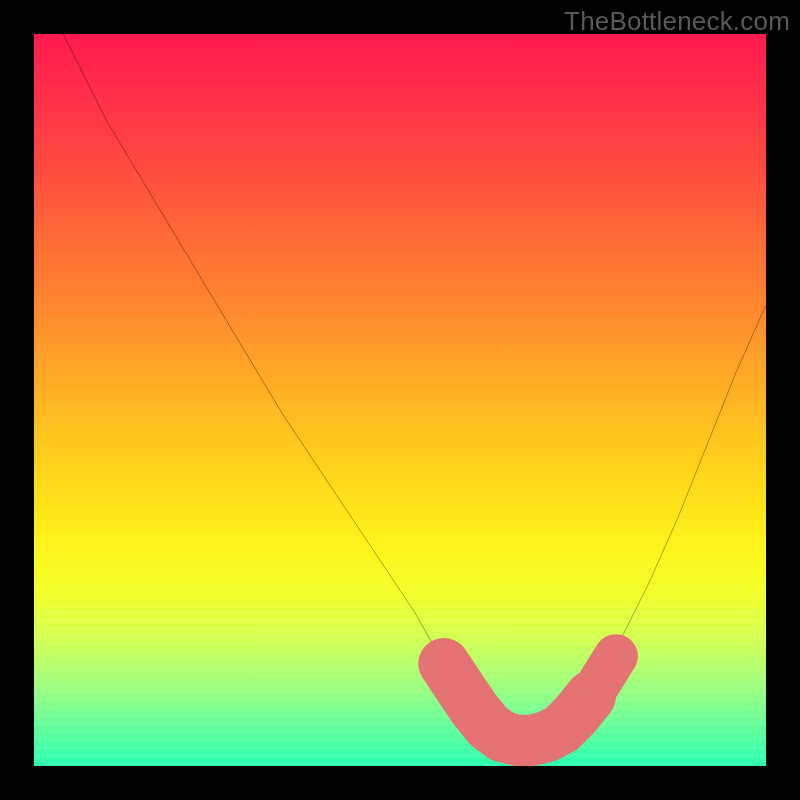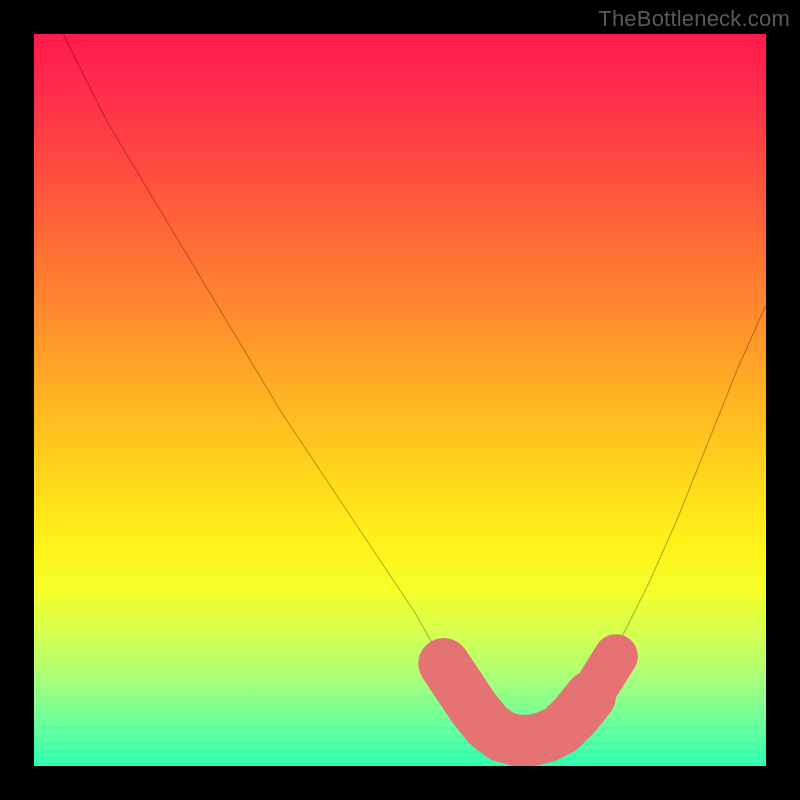--- a/index.html
+++ b/index.html
@@ -55,21 +55,21 @@
       rgba(255,255,255,0.00) 6px,
       rgba(255,255,255,0.06) 6px,
       rgba(255,255,255,0.06) 8px
     );
   }
   .watermark {
     position: absolute;
     top: 6px;
     right: 10px;
     color: #5a5a5a;
-    font-size: 22px;
+    font-size: 26px;
     letter-spacing: 0.2px;
     user-select: none;
   }
   svg.curve {
     position: absolute;
     left: 0;
     top: 0;
     width: 100%;
     height: 100%;
   }

